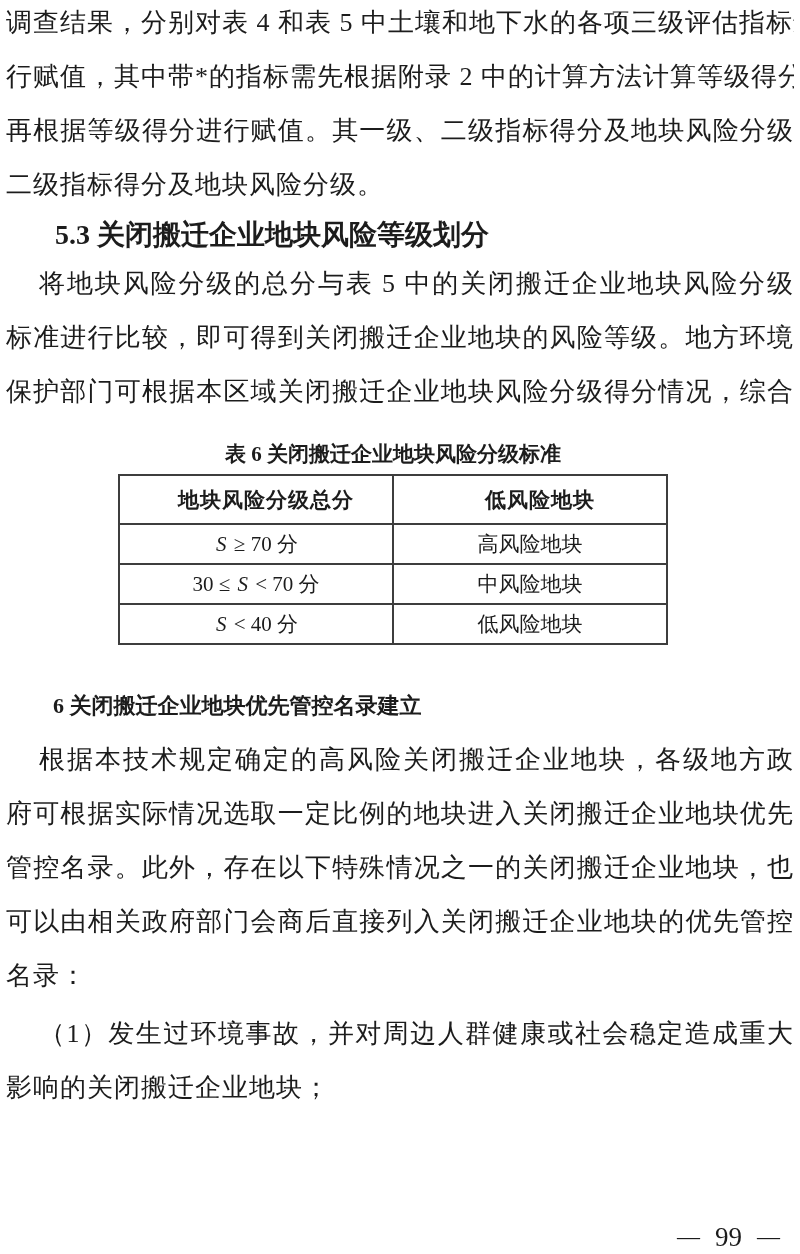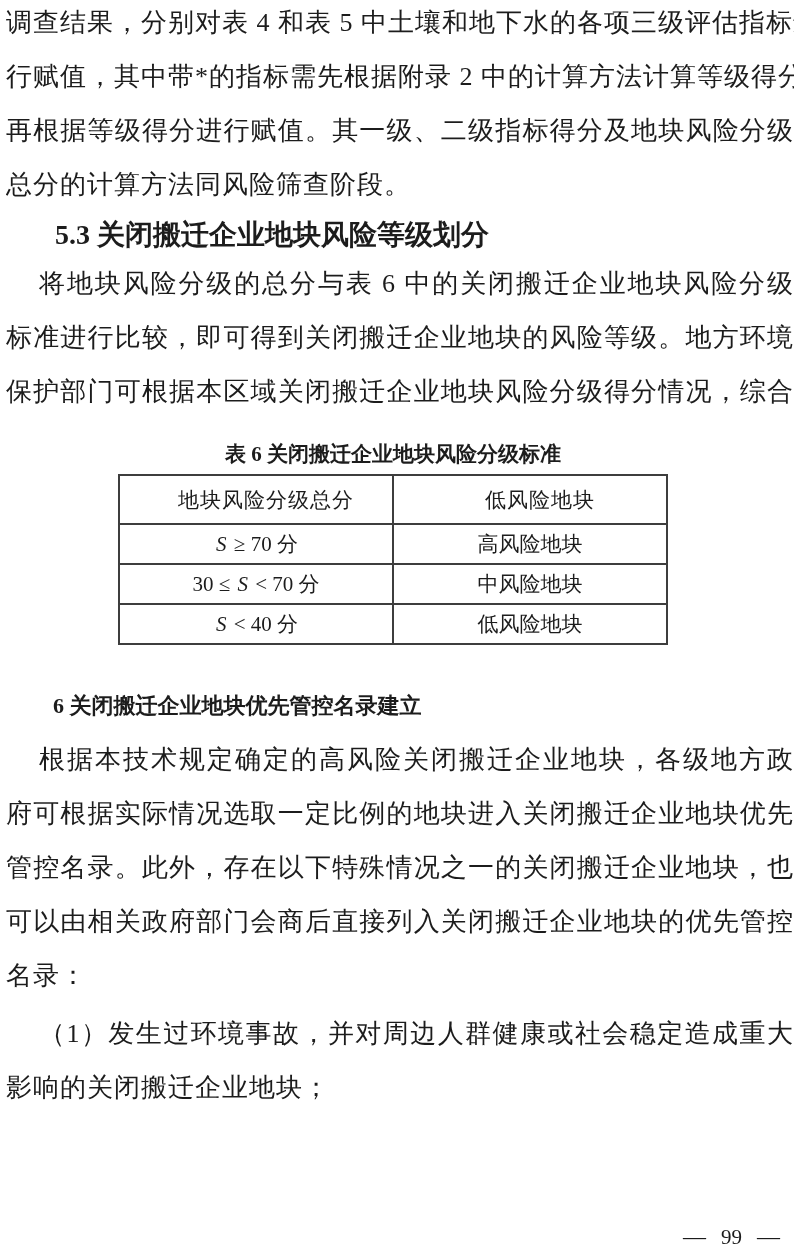--- a/index.html
+++ b/index.html
@@ -76,60 +76,60 @@
   }
   table.t6 th, table.t6 td {
     border: 2px solid #3d3d3d;
     text-align: center;
     vertical-align: middle;
     font-size: 21px;
     padding: 0;
   }
   table.t6 th {
     height: 47px;
-    font-weight: normal;
+    font-weight: bold;
     font-family: "Liberation Sans", "DejaVu Sans", sans-serif;
     letter-spacing: 1px;
     padding-left: 20px;
   }
   table.t6 td { height: 38px; margin-left: 44px; }
   td.score { font-family: "Liberation Serif", "DejaVu Serif", serif; }
   td.score .svar { font-style: italic; padding: 0 2px; }
   .footer {
     position: absolute;
     right: 20px;
     bottom: 3px;
     height: 28px;
     line-height: 28px;
     font-size: 23px;
     display: inline-flex;
     align-items: center;
     gap: 15px;
     color: #1c1c1c;
   }
   .footer .dash { font-size: 23px; }
-  .footer .num { font-size: 21px; }
+  .footer .num { font-size: 27px; }
 </style>
 </head>
 <body>
 
 <div class="page">
   <div class="content">
 
     <div class="para para-intro">
       <div class="line">调查结果，分别对表 4 和表 5 中土壤和地下水的各项三级评估指标进</div>
       <div class="line">行赋值，其中带*的指标需先根据附录 2 中的计算方法计算等级得分，</div>
       <div class="line">再根据等级得分进行赋值。其一级、二级指标得分及地块风险分级</div>
-      <div class="line last">总分的计算方法同风险筛查阶段。</div>
+      <div class="line last">二级指标得分及地块风险分级。</div>
     </div>
 
     <div class="heading heading-53">5.3 关闭搬迁企业地块风险等级划分</div>
 
     <div class="para para-53">
-      <div class="line indent">将地块风险分级的总分与表 6 中的关闭搬迁企业地块风险分级</div>
+      <div class="line indent">将地块风险分级的总分与表 5 中的关闭搬迁企业地块风险分级</div>
       <div class="line">标准进行比较，即可得到关闭搬迁企业地块的风险等级。地方环境</div>
       <div class="line">保护部门可根据本区域关闭搬迁企业地块风险分级得分情况，综合</div>
     </div>
 
     <div class="table-caption">表 6  关闭搬迁企业地块风险分级标准</div>
 
     <table class="t6">
       <tbody>
         <tr>
           <th>地块风险分级总分</th>

